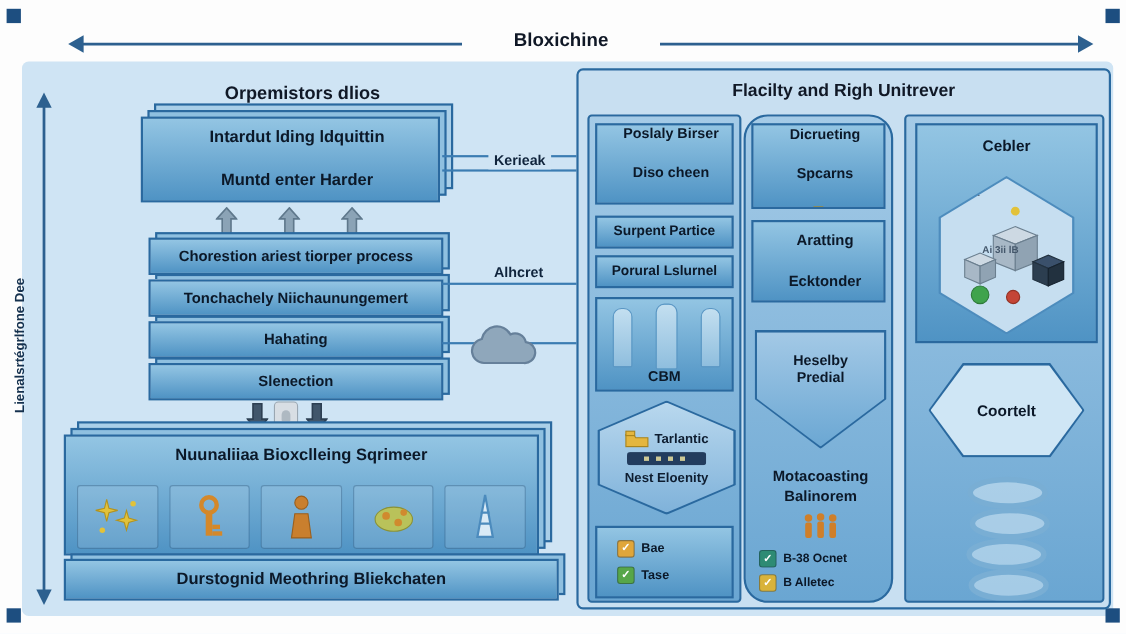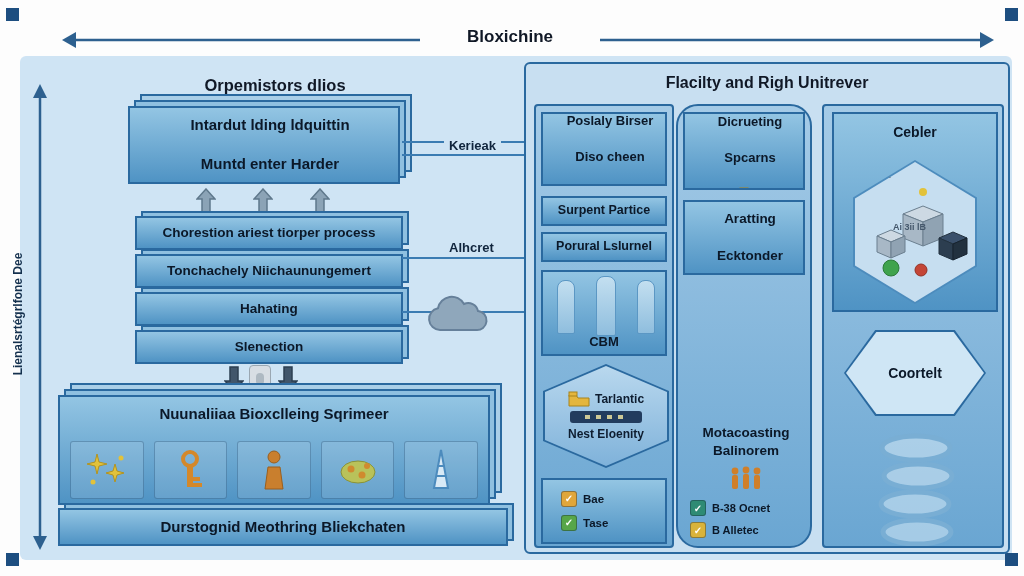--- a/index.html
+++ b/index.html
@@ -238,20 +238,26 @@
         <svg width="22" height="16">
           <path d="M1 4 H8 L10 7 H21 V15 H1 Z" fill="#e4b63e" stroke="#a8841c"></path>
           <rect x="1" y="1" width="8" height="4" fill="#e4b63e" stroke="#a8841c"></rect>
         </svg>
       </div>
       <div class="abs box col-box" style="left:5px;top:94px;width:122px;height:75px;font-size:13.5px;">
         <span>Aratting</span>
         <span>Ecktonder</span>
       </div>
 
+      <div class="abs penta-outer" style="left:8px;top:194px;width:120px;height:108px;">
+        <div class="penta-inner">
+          <span>Heselby</span>
+          <span>Predial</span>
+        </div>
+      </div>
 
       <div class="abs" style="left:4px;top:318px;width:128px;text-align:center;font-weight:bold;font-size:13.5px;color:#0b1828;line-height:1.3;">
         <span style="display:block;">Motacoasting</span>
         <span style="display:block;">Balinorem</span>
       </div>
       <svg class="abs" style="left:50px;top:360px;" width="36" height="24">
         <circle cx="7" cy="5" r="3.4" fill="#cf7f2a"></circle>
           <rect x="4" y="9" width="6" height="14" rx="2" fill="#cf7f2a"></rect>
         <circle cx="18" cy="4" r="3.4" fill="#cf7f2a"></circle>
           <rect x="15" y="8" width="6" height="15" rx="2" fill="#cf7f2a"></rect>

